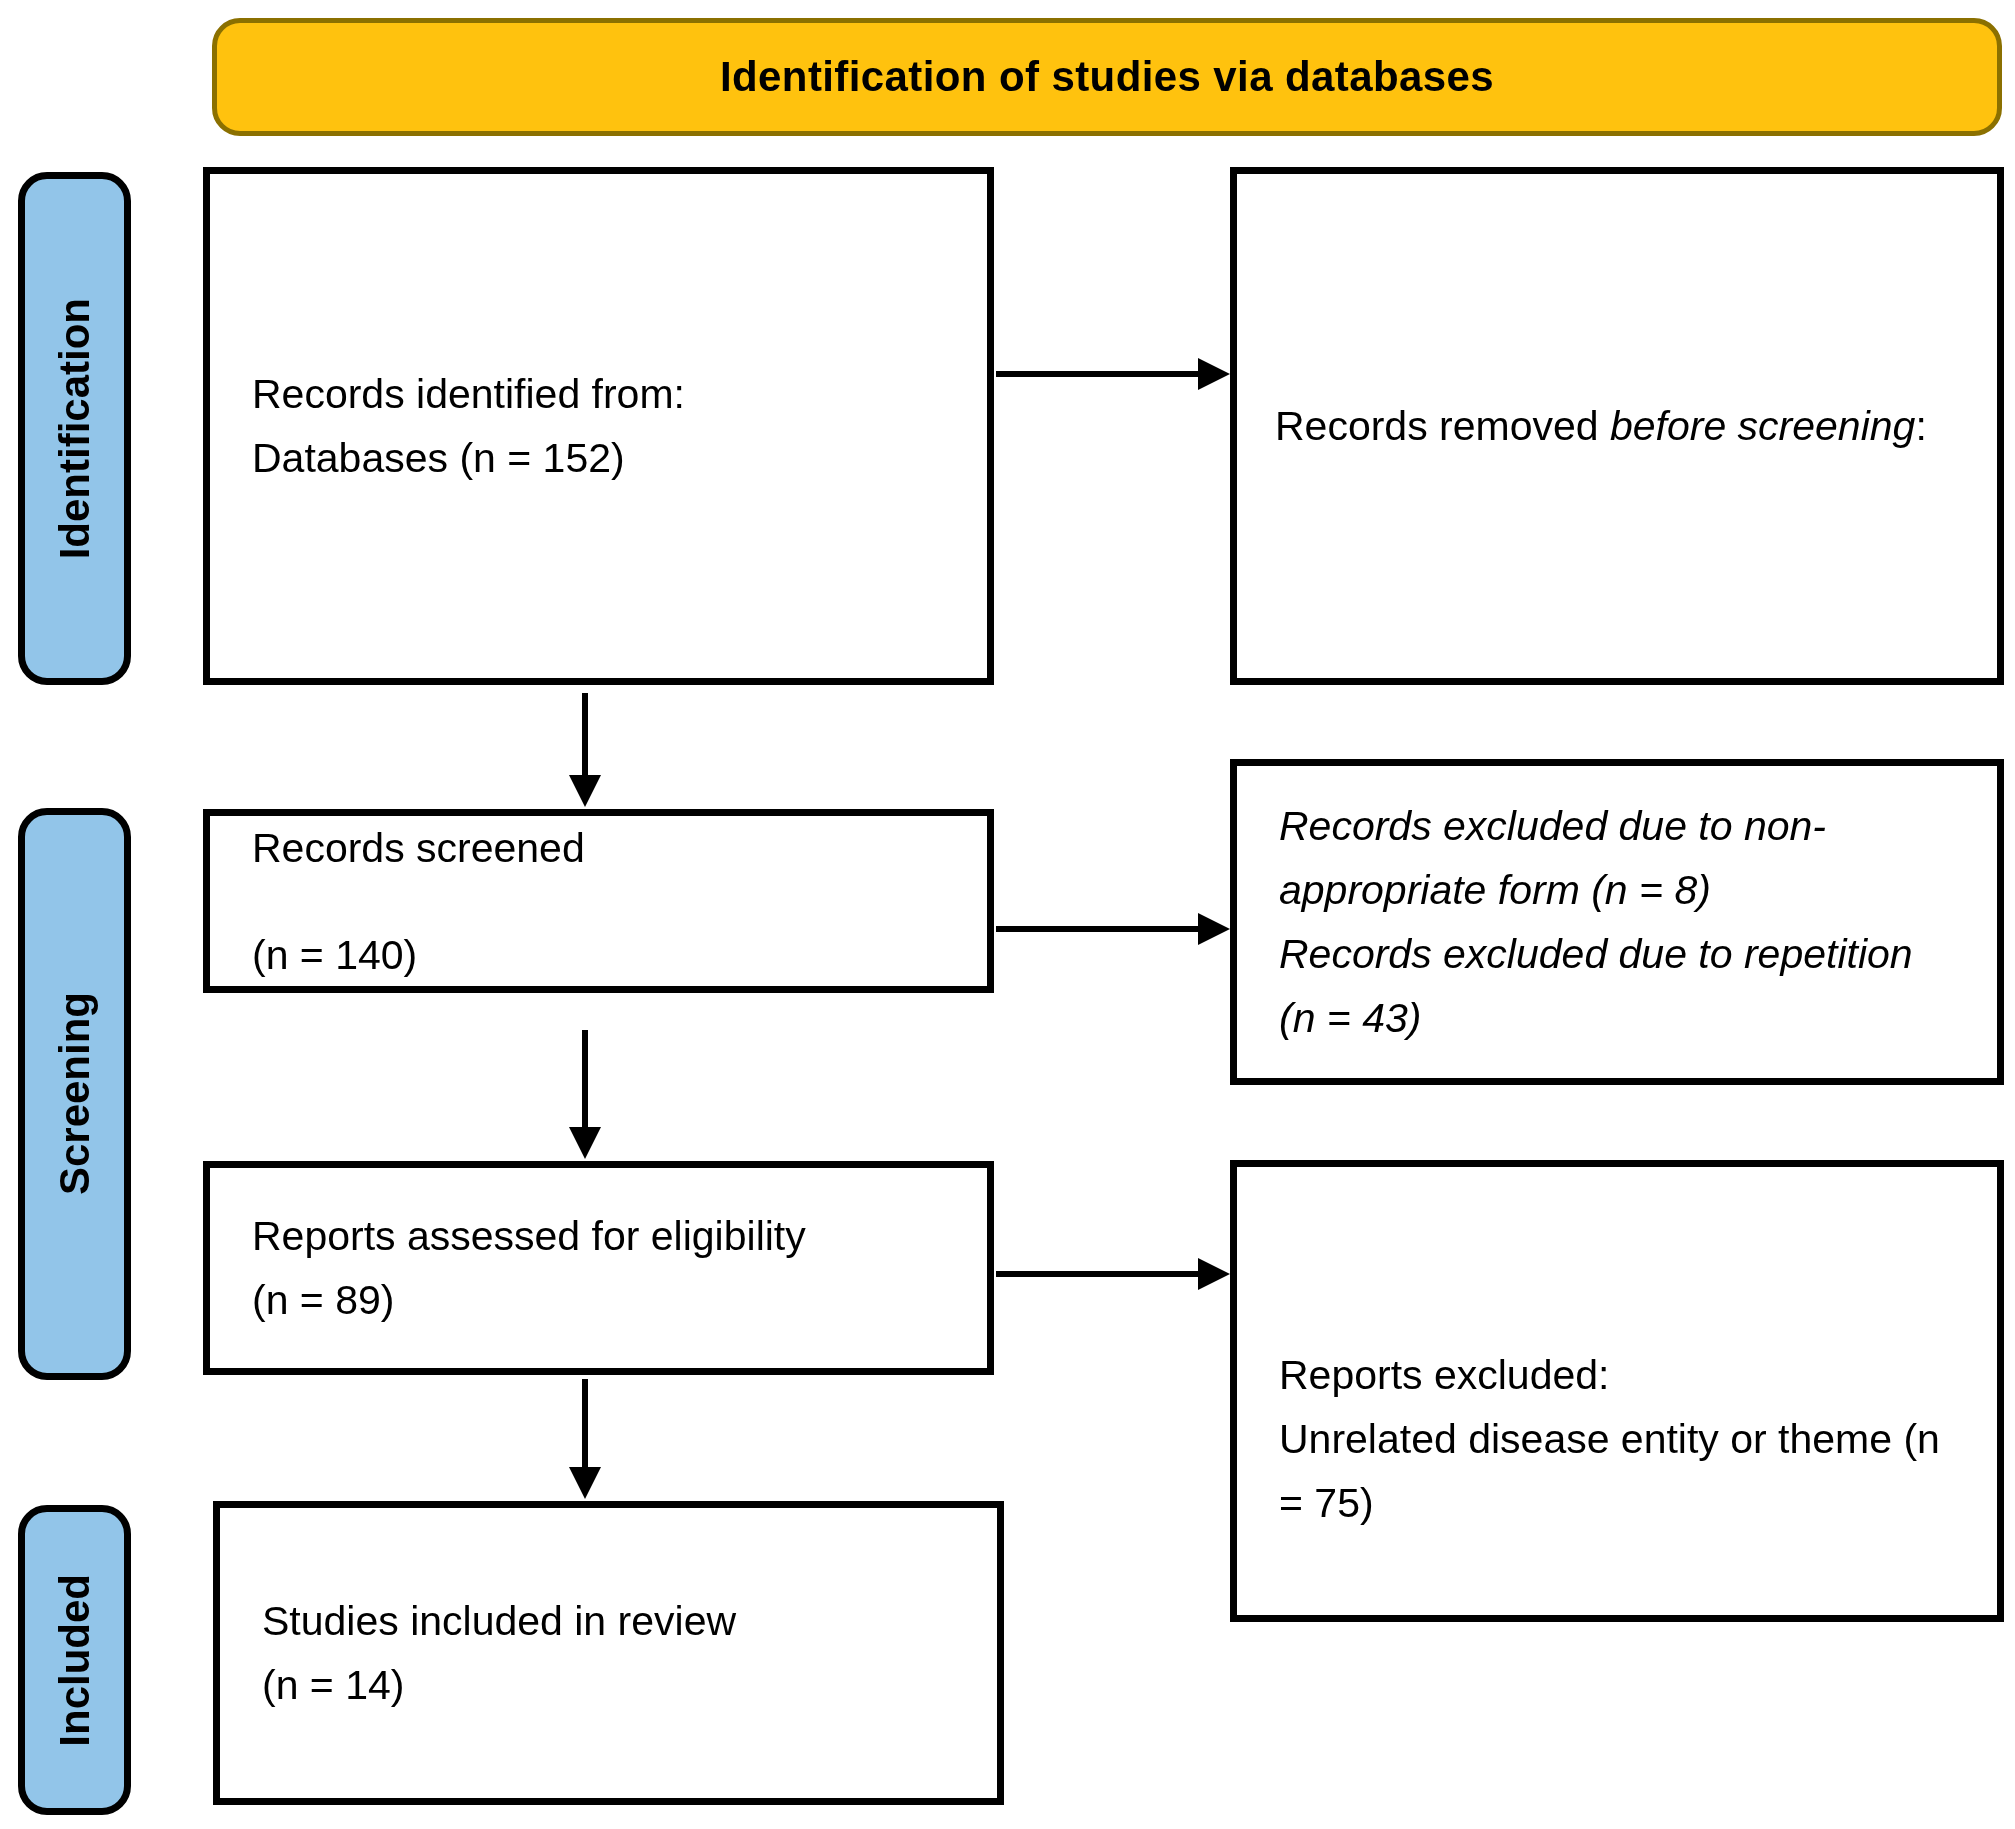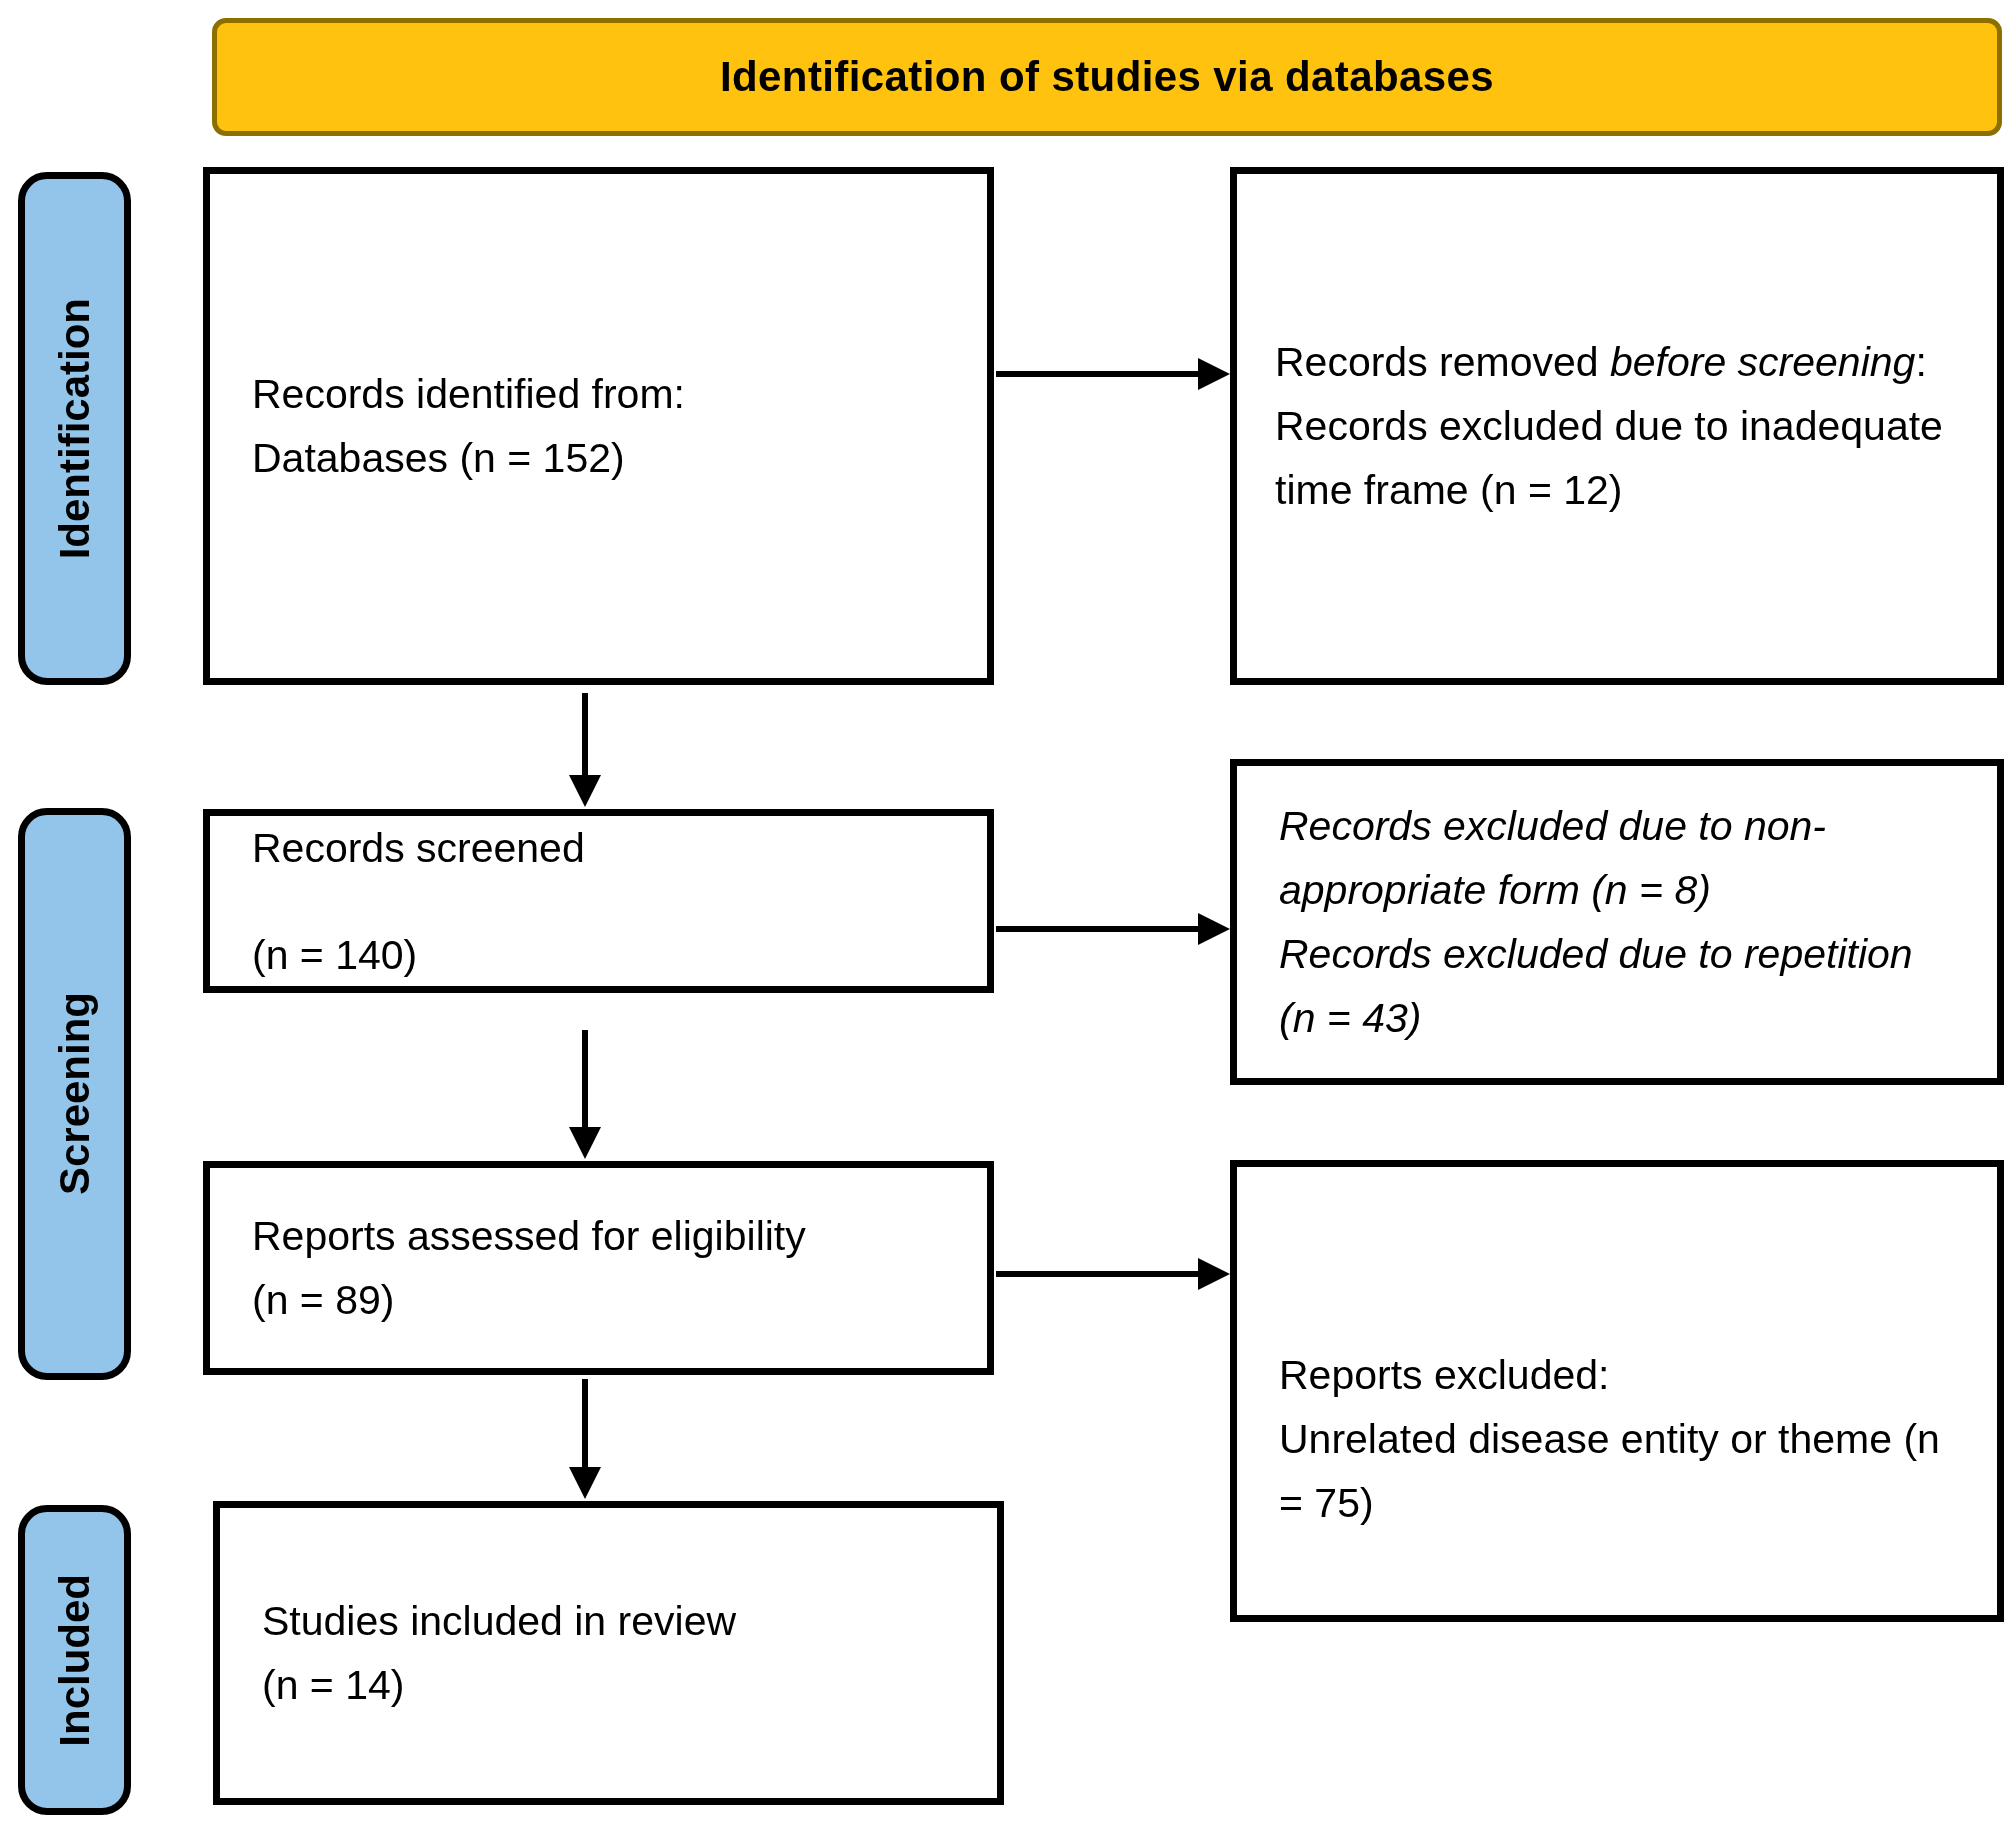--- a/index.html
+++ b/index.html
@@ -16,21 +16,21 @@
     overflow: hidden;
   }
 
   
   .banner {
     position: absolute;
     left: 212px; top: 18.3px;
     width: 1790px; height: 118px;
     background: #FFC20E;
     border: 5.1px solid #8B7000;
-    border-radius: 14px;
+    border-radius: 28px;
     box-sizing: border-box;
     display: flex;
     align-items: center;
     justify-content: center;
   }
   .banner-title {
     font-size: 42px;
     font-weight: bold;
     color: #000000;
     letter-spacing: 0.4px;
@@ -174,21 +174,20 @@
     <p>(n = 89)</p>
   </div>
 
   <div class="fbox col-left" id="box-studies-included">
     <p>Studies included in review</p>
     <p>(n = 14)</p>
   </div>
 
   <div class="fbox col-right" id="box-records-removed">
     <p><span>Records removed </span><em>before screening</em><span>:</span></p>
-    <p>Records excluded due to inadequate time frame (n = 12)</p>
   </div>
 
   <div class="fbox col-right" id="box-records-excluded-screening">
     <p>Records excluded due to non-appropriate form (n = 8)</p>
     <p>Records excluded due to repetition (n = 43)</p>
   </div>
 
   <div class="fbox col-right" id="box-reports-excluded">
     <p>Reports excluded:</p>
     <p>Unrelated disease entity or theme (n = 75)</p>

